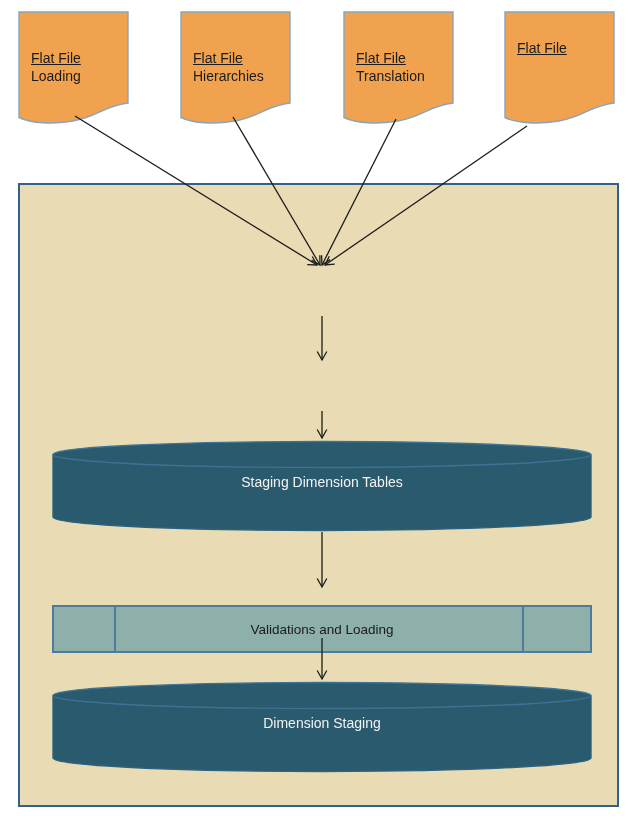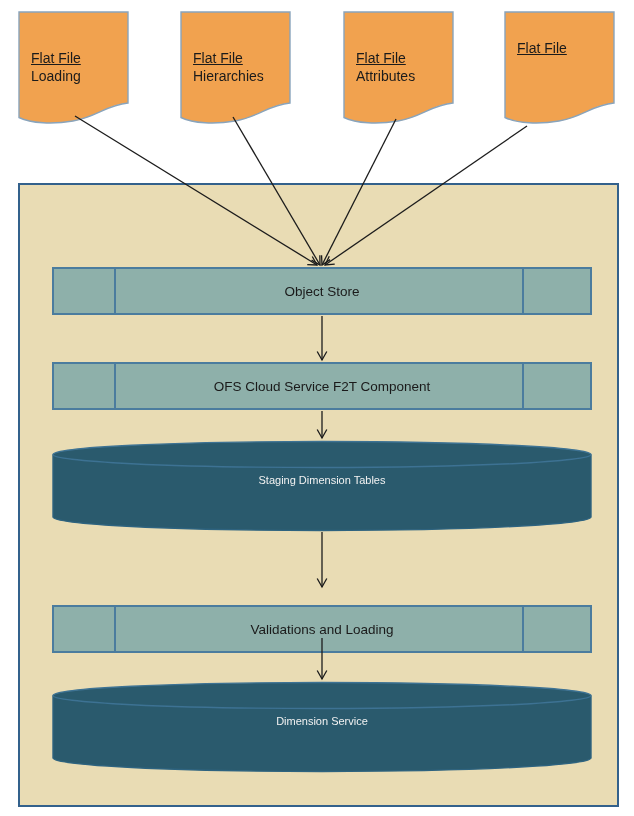--- a/index.html
+++ b/index.html
@@ -68,21 +68,21 @@
     stroke-width: 1.4;
   }
   .cyl-top {
     fill: var(--cylinder-fill, #2A5A6D);
     stroke: var(--cylinder-top-stroke, #3D7293);
     stroke-width: 1.4;
   }
   .cylinder-label {
     position: absolute; left: 0; right: 0; top: 34px;
     text-align: center;
-    font-size: 11px; color: #F2F2F2;
+    font-size: 14px; color: #F2F2F2;
   }
 
   
   .arrows-overlay {
     position: absolute; left: 0; top: 0;
     width: 634px; height: 816px;
     pointer-events: none;
   }
   .arrow-line {
     stroke: var(--arrow-color, #1c1c1c);
@@ -121,65 +121,55 @@
       <span class="doc-sub">Hierarchies</span>
     </div>
   </div>
 
   <div class="doc-shape" style="left:343px; top:11px;">
     <svg width="111" height="118" viewBox="0 0 111 118">
       <path class="doc-path" d="M1,1 L110,1 L110,92 C 88,94 79,106 55,110 C 35,113.5 13,112.5 1,106.5 Z"></path>
     </svg>
     <div class="doc-label">
       <span class="doc-title">Flat File</span>
-      <span class="doc-sub">Attributes</span>
+      <span class="doc-sub">Translation</span>
     </div>
   </div>
 
   <div class="doc-shape" style="left:504px; top:11px;">
     <svg width="111" height="118" viewBox="0 0 111 118">
       <path class="doc-path" d="M1,1 L110,1 L110,92 C 88,94 79,106 55,110 C 35,113.5 13,112.5 1,106.5 Z"></path>
     </svg>
     <div class="doc-label tall">
       <span class="doc-title">Flat File</span>
     </div>
   </div>
 
-  <div class="process-box" style="top:267px;">
-    <span class="bar left"></span>
-    <span class="bar right"></span>
-    <span class="process-label">Object Store</span>
-  </div>
 
-  <div class="process-box" style="top:362px;">
-    <span class="bar left"></span>
-    <span class="bar right"></span>
-    <span class="process-label">OFS Cloud Service F2T Component</span>
-  </div>
 
   <div class="cylinder" style="top:440px;">
     <svg width="540" height="92" viewBox="0 0 540 92">
       <path class="cyl-body" d="M1,14.5 L1,77 A269,13.5 0 0 0 539,77 L539,14.5"></path>
       <ellipse class="cyl-top" cx="270" cy="14.5" rx="269" ry="13"></ellipse>
     </svg>
     <div class="cylinder-label">Staging Dimension Tables</div>
   </div>
 
   <div class="process-box" style="top:605px;">
     <span class="bar left"></span>
     <span class="bar right"></span>
     <span class="process-label">Validations and Loading</span>
   </div>
 
   <div class="cylinder" style="top:681px;">
     <svg width="540" height="92" viewBox="0 0 540 92">
       <path class="cyl-body" d="M1,14.5 L1,77 A269,13.5 0 0 0 539,77 L539,14.5"></path>
       <ellipse class="cyl-top" cx="270" cy="14.5" rx="269" ry="13"></ellipse>
     </svg>
-    <div class="cylinder-label">Dimension Service</div>
+    <div class="cylinder-label">Dimension Staging</div>
   </div>
 
   <svg class="arrows-overlay" viewBox="0 0 634 816">
     <defs>
       <marker id="ah" markerUnits="userSpaceOnUse" markerWidth="22" markerHeight="16" refX="0" refY="0" orient="auto" viewBox="-11 -8 22 16">
         <path class="arrow-head" d="M-8.5,-4.8 L0,0 L-8.5,4.8"></path>
       </marker>
     </defs>
 
     <line class="arrow-line" x1="75" y1="116" x2="317" y2="265" marker-end="url(#ah)"></line>

